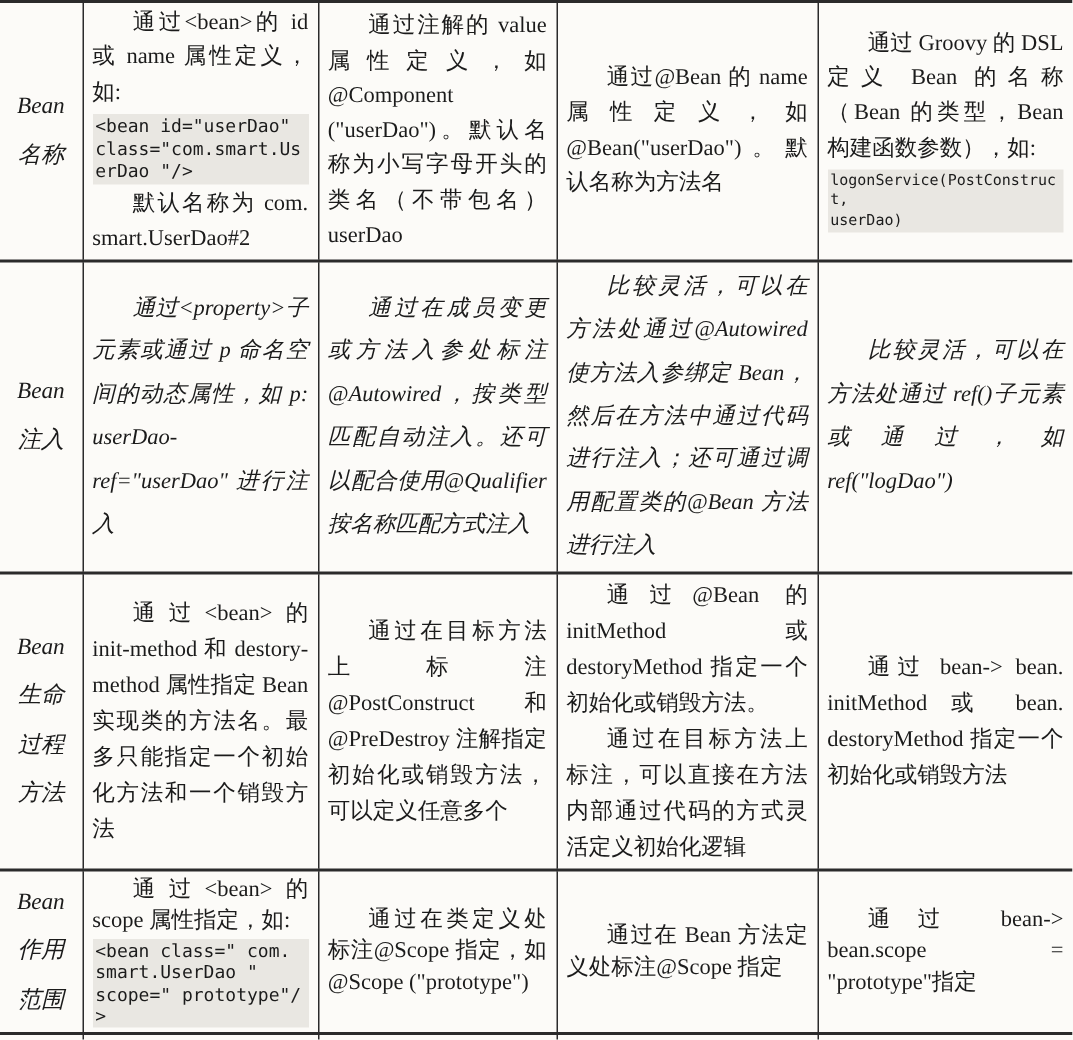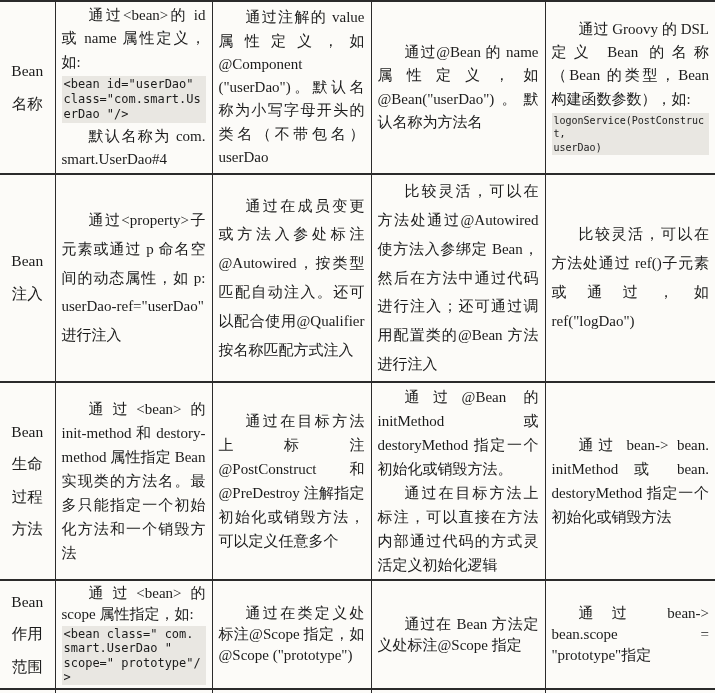--- a/index.html
+++ b/index.html
@@ -32,31 +32,32 @@
   tr.row2 { height: 149px; }
   tr.row3 { height: 155px; }
   tr.row4 { height: 88px; }
   tr.row5 { height: 150px; }
 
   th.rowhead {
     font-weight: normal;
     font-size: 15.5px;
     text-align: center;
     padding: 2px 2px;
+    font-style: italic;
   }
   .head-line { line-height: 2.1; }
 
   .seg-p {
     font-size: 15px;
     line-height: 1.7;
     text-align: justify;
     text-indent: 1.8em;
   }
   .row1 .seg-p { line-height: 1.55; }
-  .row2 .seg-p { line-height: 1.92; }
+  .row2 .seg-p { line-height: 1.92; font-style: italic; }
   .row3 .seg-p { line-height: 1.6; }
   .row4 .seg-p { line-height: 1.4; }
 
   .seg-code {
     font-family: "DejaVu Sans Mono", "Liberation Mono", monospace;
     font-size: 12px;
     line-height: 1.25;
     background: #e9e7e2;
     white-space: pre-line;
     word-break: break-all;
@@ -84,21 +85,21 @@
         <tr class="row1">
           <th class="rowhead">
             <div class="head-line">Bean</div>
             <div class="head-line">名称</div>
           </th>
           <td class="col1">
             <div class="seg-p">通过&lt;bean&gt;的 id 或 name 属性定义，如:</div>
             <div class="seg-code">&lt;bean id="userDao"
 class="com.smart.Us
 erDao "/&gt;</div>
-            <div class="seg-p">默认名称为 com. smart.UserDao#4</div>
+            <div class="seg-p">默认名称为 com. smart.UserDao#2</div>
           </td>
           <td class="col2">
             <div class="seg-p">通过注解的 value 属性定义，如@Component ("userDao")。默认名称为小写字母开头的类名（不带包名）userDao</div>
           </td>
           <td class="col3">
             <div class="seg-p">通过@Bean 的 name 属性定义，如@Bean("userDao")。默认名称为方法名</div>
           </td>
           <td class="col4">
             <div class="seg-p">通过 Groovy 的 DSL 定义 Bean 的名称（Bean 的类型，Bean 构建函数参数），如:</div>
             <div class="seg-code seg-code-small">logonService(PostConstruct,

